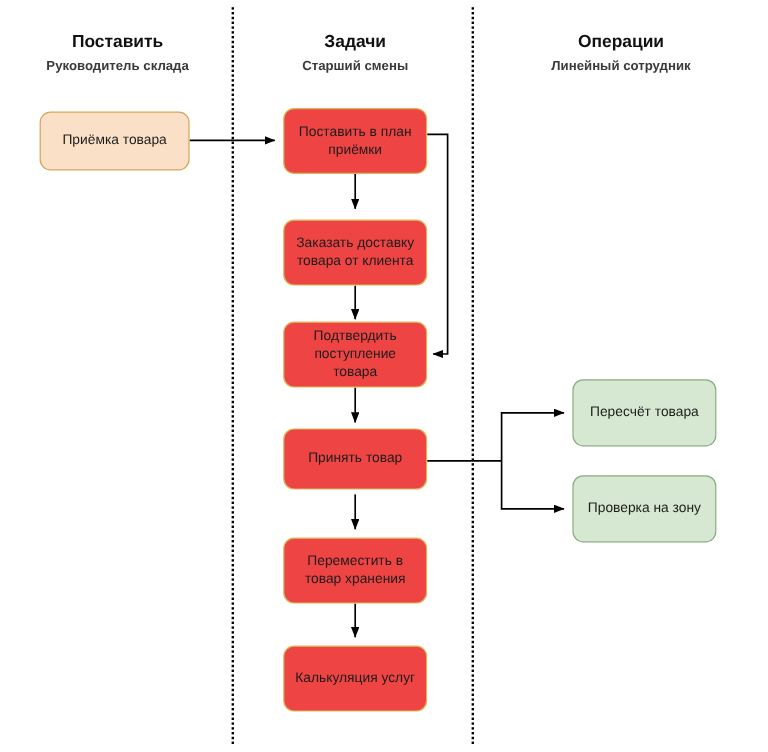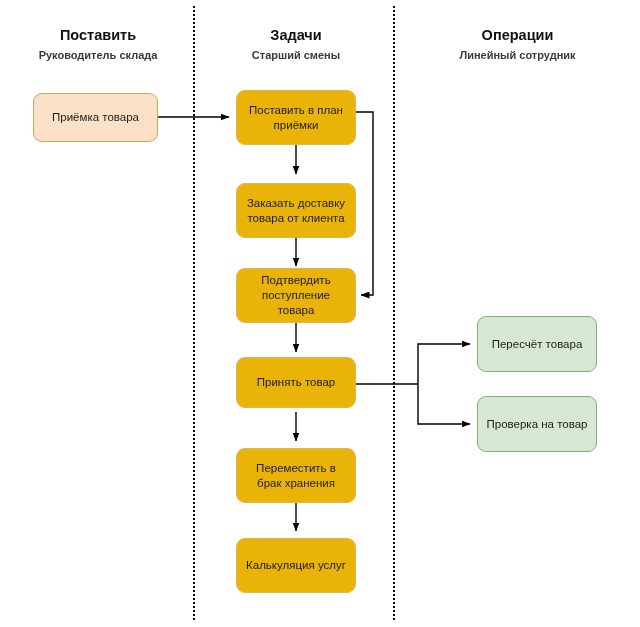--- a/index.html
+++ b/index.html
@@ -64,21 +64,21 @@
     font-size: 11.5px;
     line-height: 15px;
     color: #1d1d1d;
     padding: 2px 6px;
   }
   .node-process {
     background: #fbe0c8;
     border: 1px solid #d6a35c;
   }
   .node-task {
-    background: #eab308;
+    background: #ef4444;
     border: 1px solid #d9b758;
   }
   .node-operation {
     background: #d6e8d1;
     border: 1px solid #8aad80;
   }
   .node-label {
     display: block;
     width: 100%;
   }
@@ -162,28 +162,28 @@
 
   <div class="node node-task" style="left:236px; top:268px; width:120px; height:55px;">
     <span class="node-label">Подтвердить поступление товара</span>
   </div>
 
   <div class="node node-task" style="left:236px; top:357px; width:120px; height:51px;">
     <span class="node-label">Принять товар</span>
   </div>
 
   <div class="node node-task" style="left:236px; top:448px; width:120px; height:55px;">
-    <span class="node-label">Переместить в брак хранения</span>
+    <span class="node-label">Переместить в товар хранения</span>
   </div>
 
   <div class="node node-task" style="left:236px; top:538px; width:120px; height:55px;">
     <span class="node-label">Калькуляция услуг</span>
   </div>
 
   <div class="node node-operation" style="left:477px; top:316px; width:120px; height:56px;">
     <span class="node-label">Пересчёт товара</span>
   </div>
 
   <div class="node node-operation" style="left:477px; top:396px; width:120px; height:56px;">
-    <span class="node-label">Проверка на товар</span>
+    <span class="node-label">Проверка на зону</span>
   </div>
 
 </div>
 
 </body></html>

